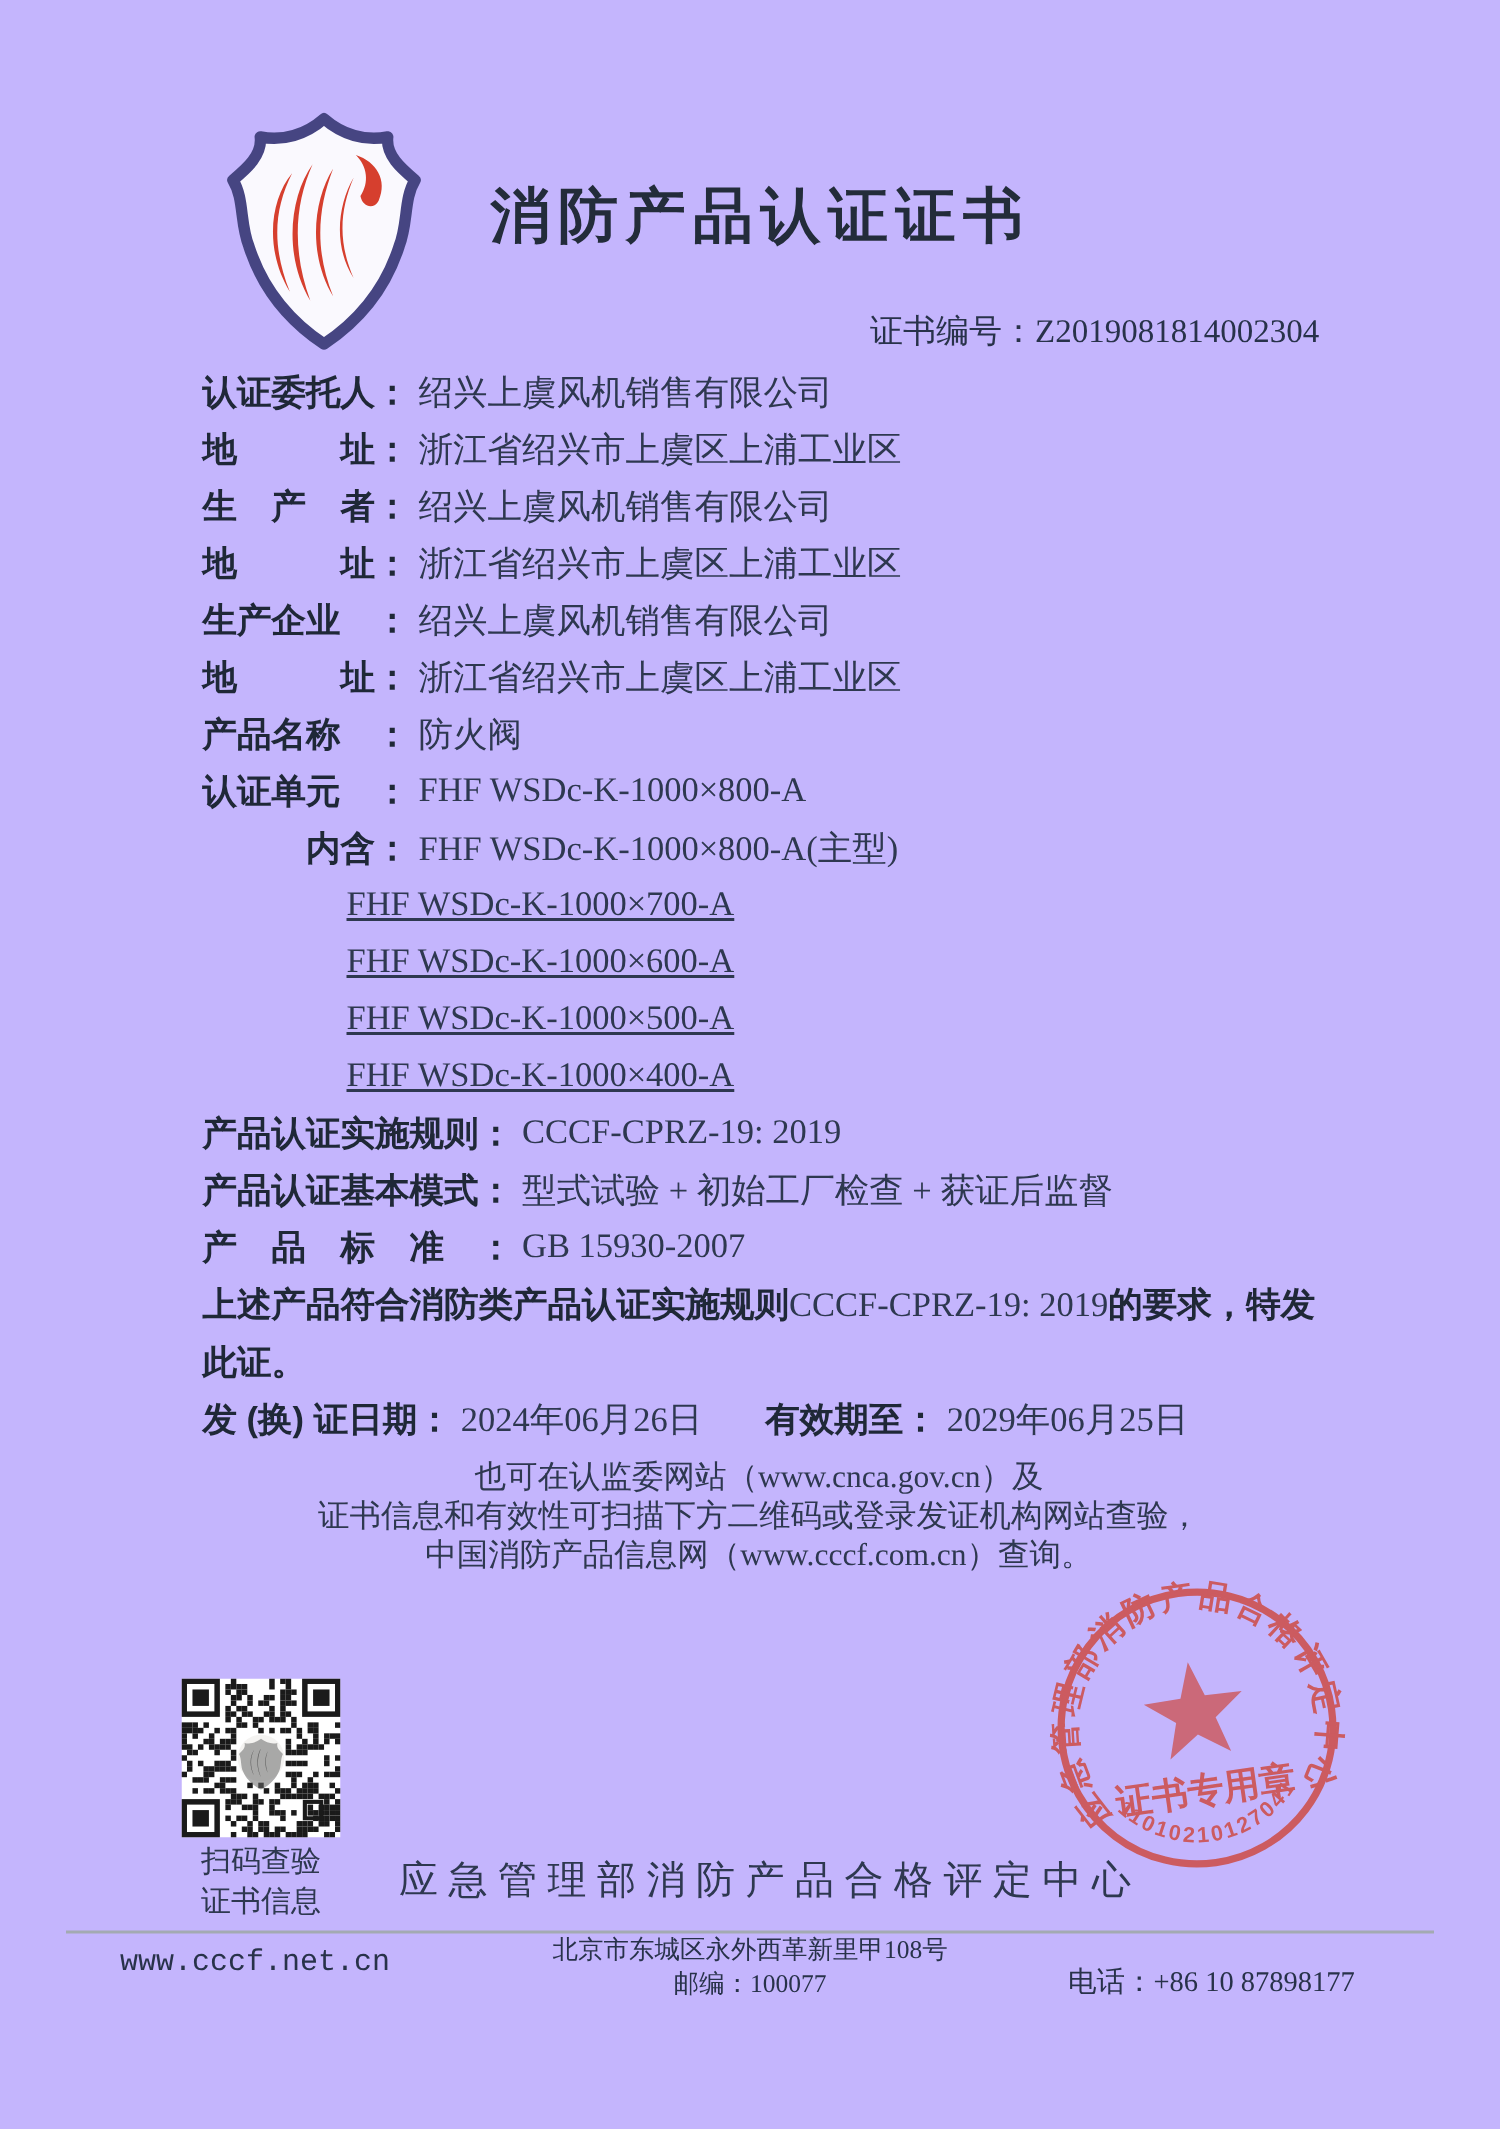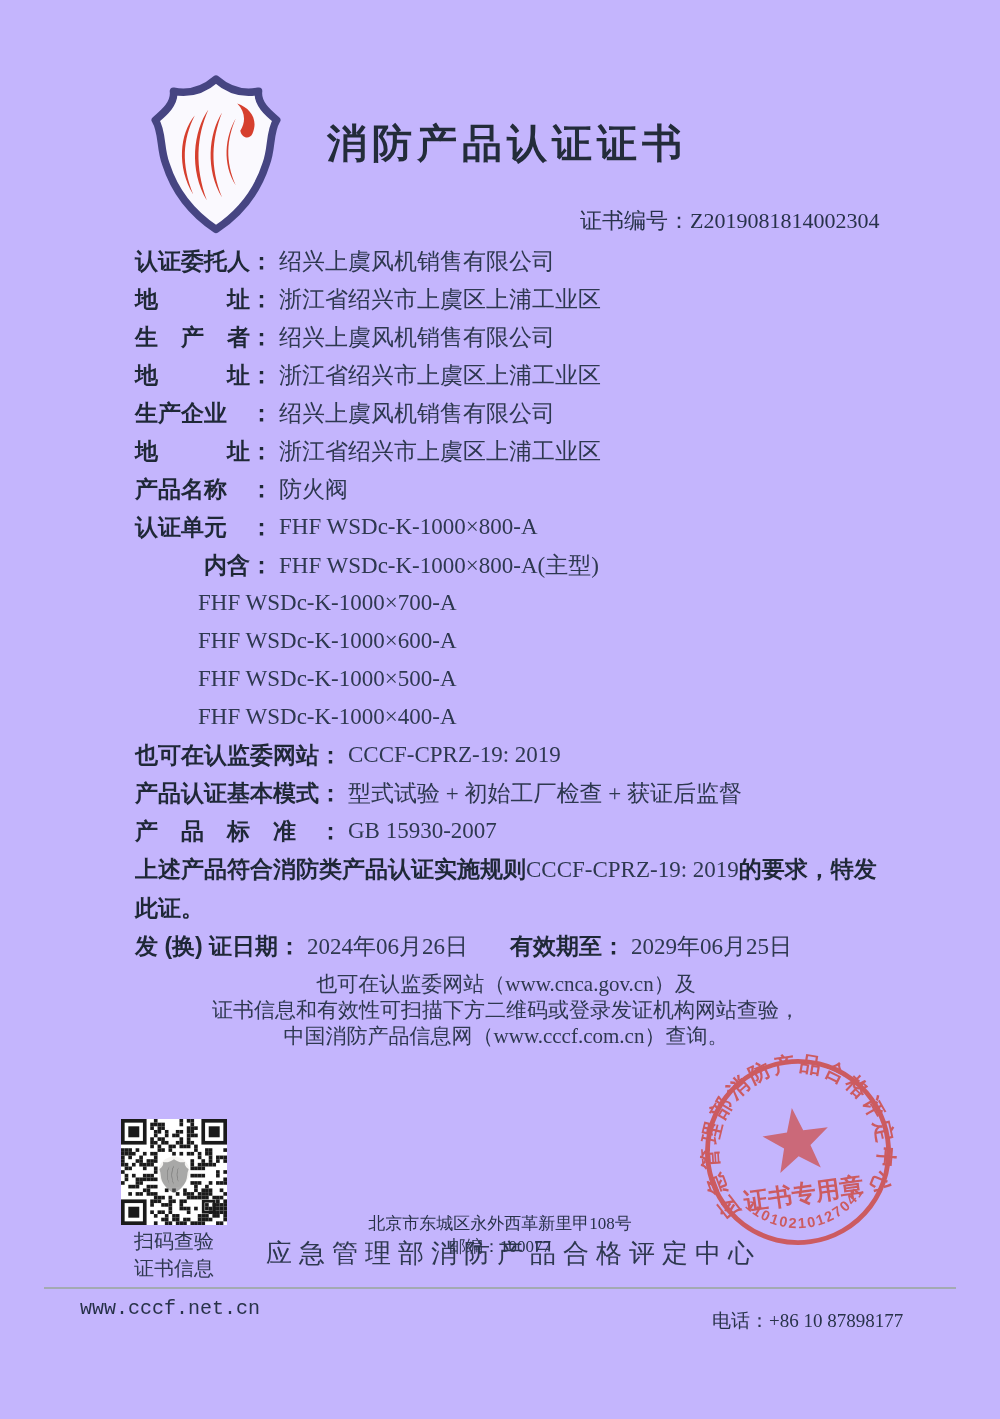--- a/index.html
+++ b/index.html
@@ -20,21 +20,21 @@
   .cert-no .lbl{font-family:"Liberation Sans",sans-serif;}
   
   .content{position:absolute;left:135px;top:242px;width:742px;}
   .row{height:38px;display:flex;align-items:center;font-size:23px;}
   .flabel{
     font-family:"Liberation Sans",sans-serif;font-weight:bold;color:#1f2837;
     width:138px;flex:none;white-space:pre;
   }
   .fvalue{margin-left:6px;color:#2e3850;white-space:nowrap;}
   .contains-label{text-align:right;}
-  .item-row .fvalue{margin-left:63px;}
+  .item-row .fvalue{margin-left:96px;text-decoration:underline;}
   .rule-row .flabel{width:auto;}
   .statement{
     font-size:23px;line-height:38px;
     font-family:"Liberation Sans",sans-serif;font-weight:bold;color:#1f2837;
   }
   .statement .code{font-family:"Liberation Serif",serif;font-weight:normal;color:#2e3850;}
   .date-row .flabel{width:auto;}
   .date-row .gap{width:42px;flex:none;}
   .first-date{margin-left:182px;}
   .notes{margin-top:6px;text-align:center;font-size:21px;line-height:26px;color:#2e3850;}
@@ -45,21 +45,21 @@
     color:#2e3850;text-align:left;
   }
   .issuer{
     position:absolute;left:266px;top:1236px;font-size:26px;letter-spacing:7px;
     color:#2e3850;white-space:nowrap;
   }
   .seal{position:absolute;left:692px;top:1046px;width:212px;height:212px;}
   .divider{position:absolute;top:1287px;left:44px;width:912px;height:2px;background:#a3aab2;}
   
   .f-web{position:absolute;top:1297px;left:80px;font-size:20px;font-family:"Liberation Mono",monospace;color:#28324a;}
-  .f-addr{position:absolute;top:1212px;left:230px;width:540px;text-align:center;font-size:17px;line-height:23px;color:#28324a;}
+  .f-addr{position:absolute;top:1288px;left:230px;width:540px;text-align:center;font-size:17px;line-height:23px;color:#28324a;}
   .f-phone{position:absolute;top:1308px;left:712px;font-size:19px;color:#28324a;}
 </style>
 </head>
 <body>
 
 <div class="page">
 
   <div class="logo">
     <svg viewBox="0 0 100 112" width="168" height="170">
       <path d="M50 6 C42 13 32 16 22 14 C23 22 16 28 10 33 C15 41 13 52 17 62
@@ -125,21 +125,21 @@
       <span class="fvalue">FHF WSDc-K-1000×600-A</span>
     </div>
     <div class="row item-row">
       <span class="fvalue">FHF WSDc-K-1000×500-A</span>
     </div>
     <div class="row item-row">
       <span class="fvalue">FHF WSDc-K-1000×400-A</span>
     </div>
 
     <div class="row rule-row">
-      <span class="flabel">也可在认监委网站：</span>
+      <span class="flabel">产品认证实施规则：</span>
       <span class="fvalue">CCCF-CPRZ-19: 2019</span>
     </div>
     <div class="row rule-row">
       <span class="flabel">产品认证基本模式：</span>
       <span class="fvalue">型式试验 + 初始工厂检查 + 获证后监督</span>
     </div>
     <div class="row rule-row">
       <span class="flabel">产　品　标　准　：</span>
       <span class="fvalue">GB 15930-2007</span>
     </div>

